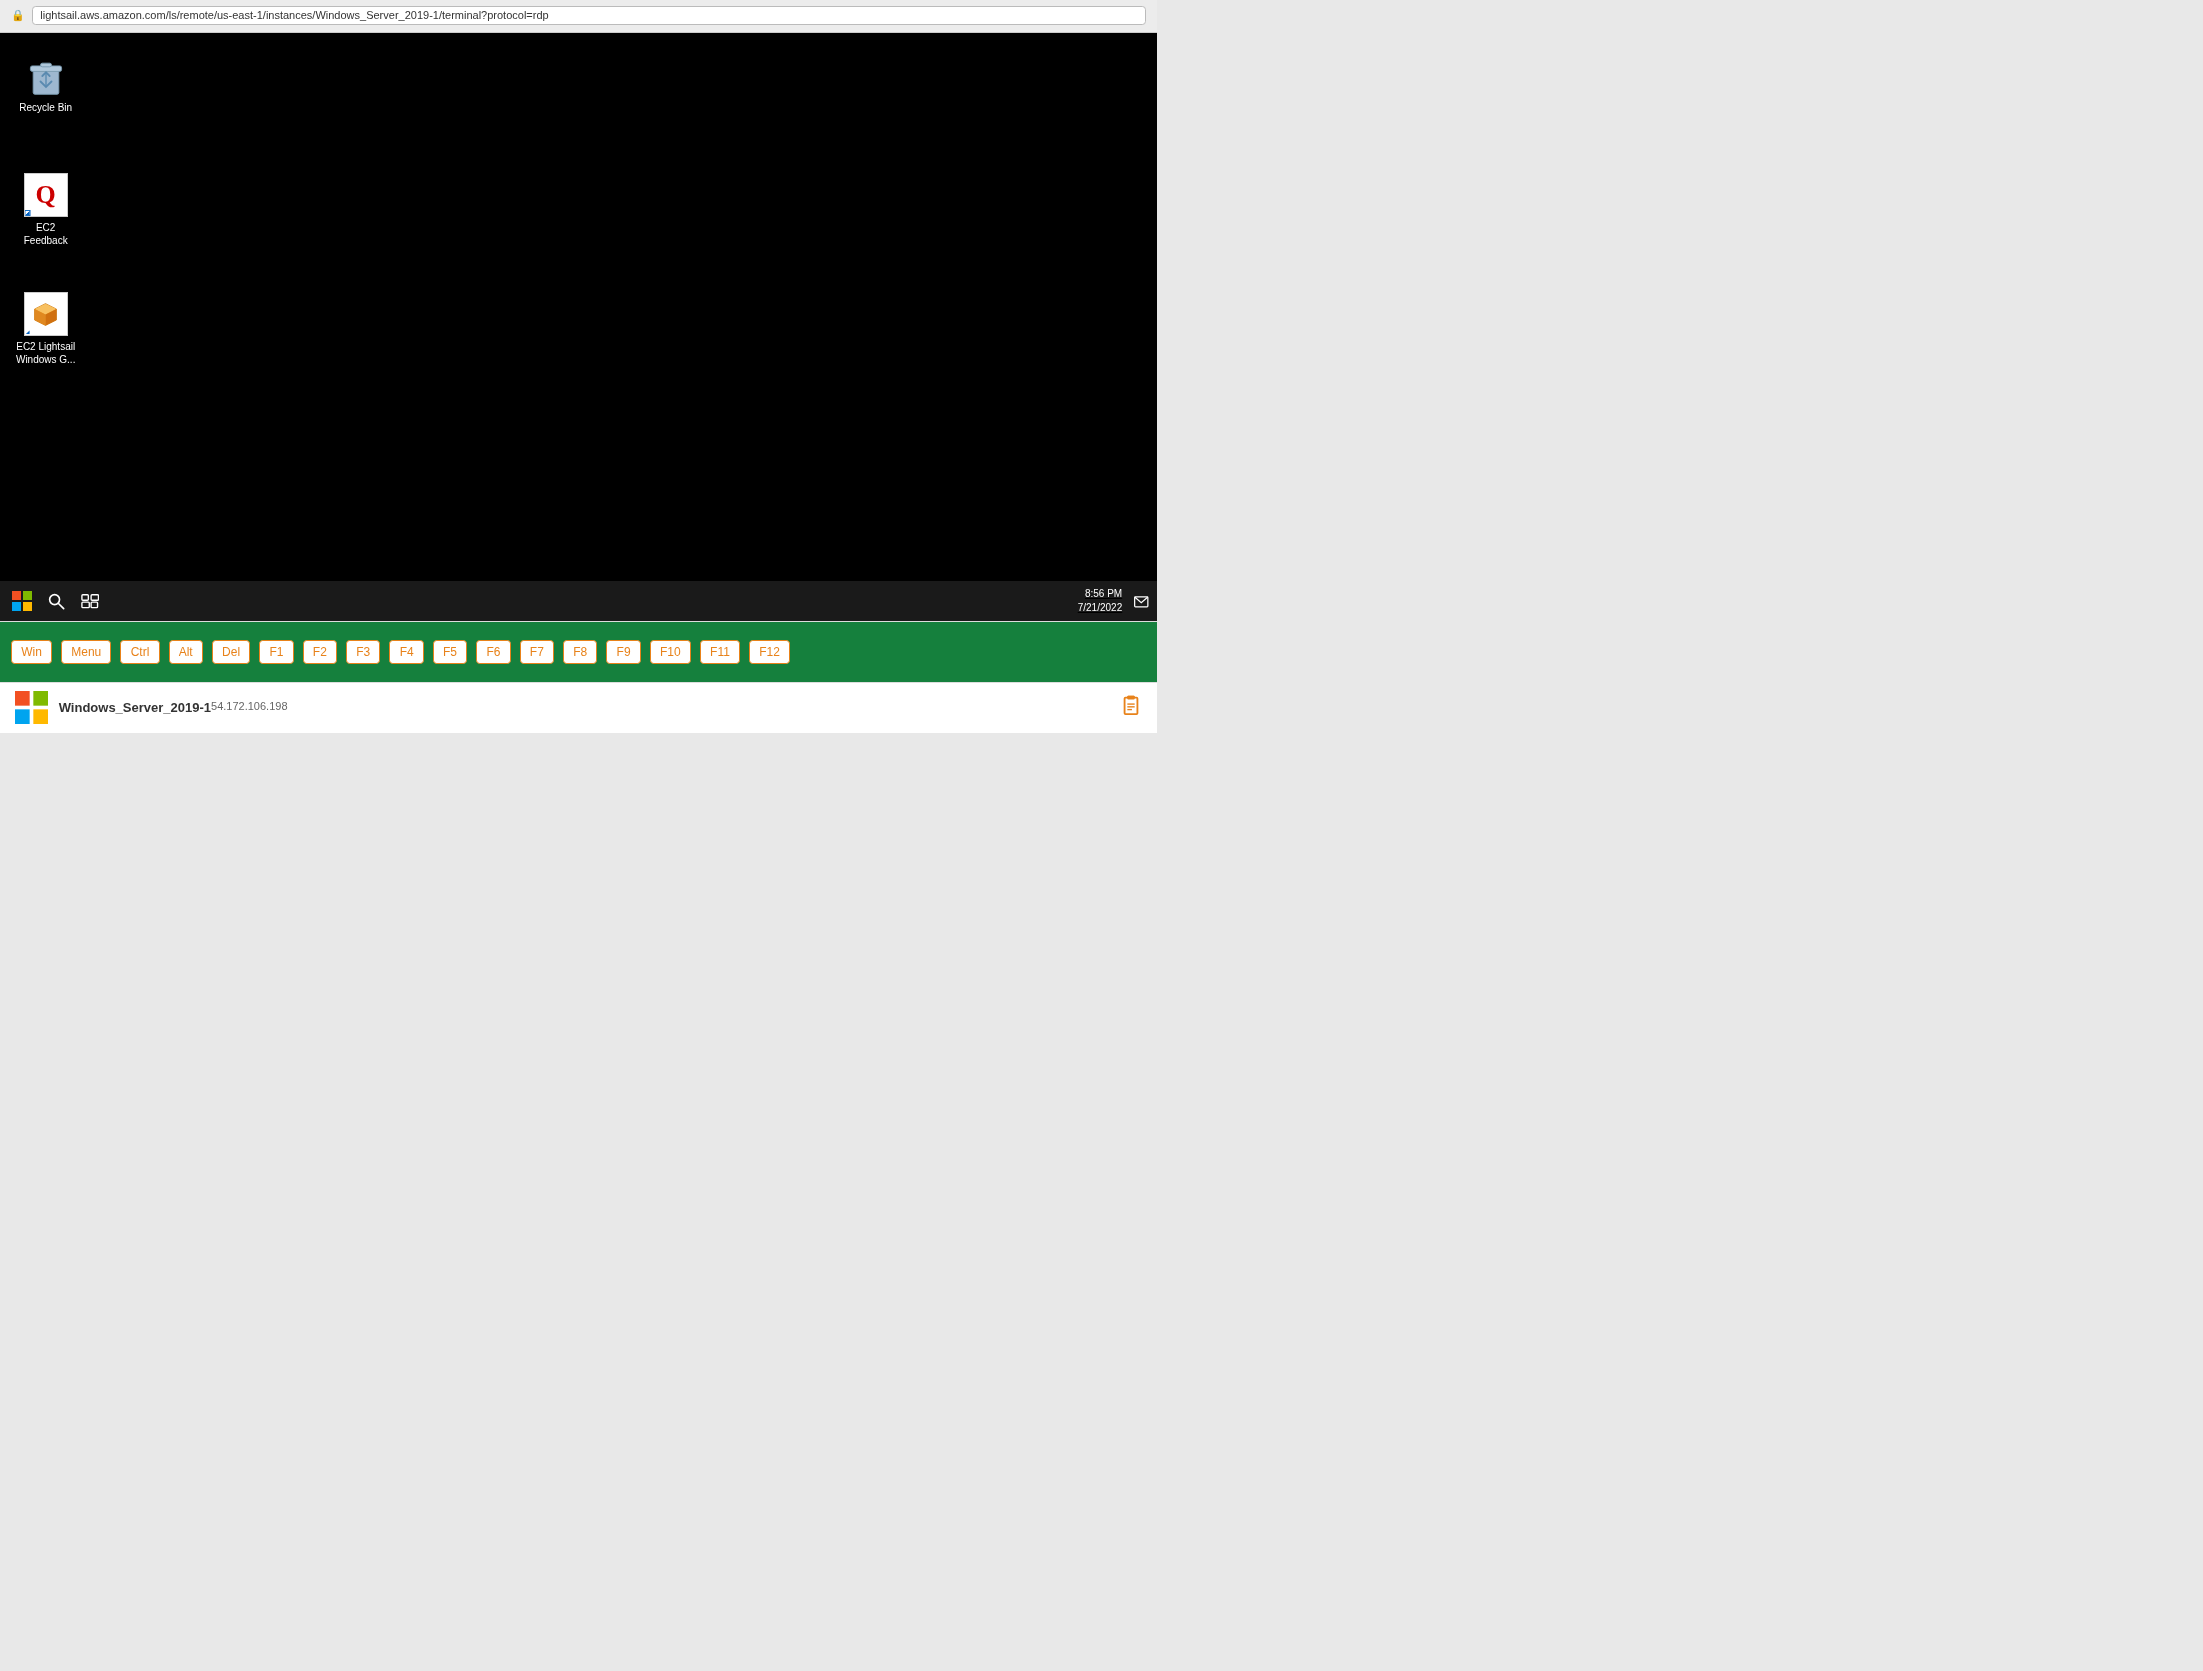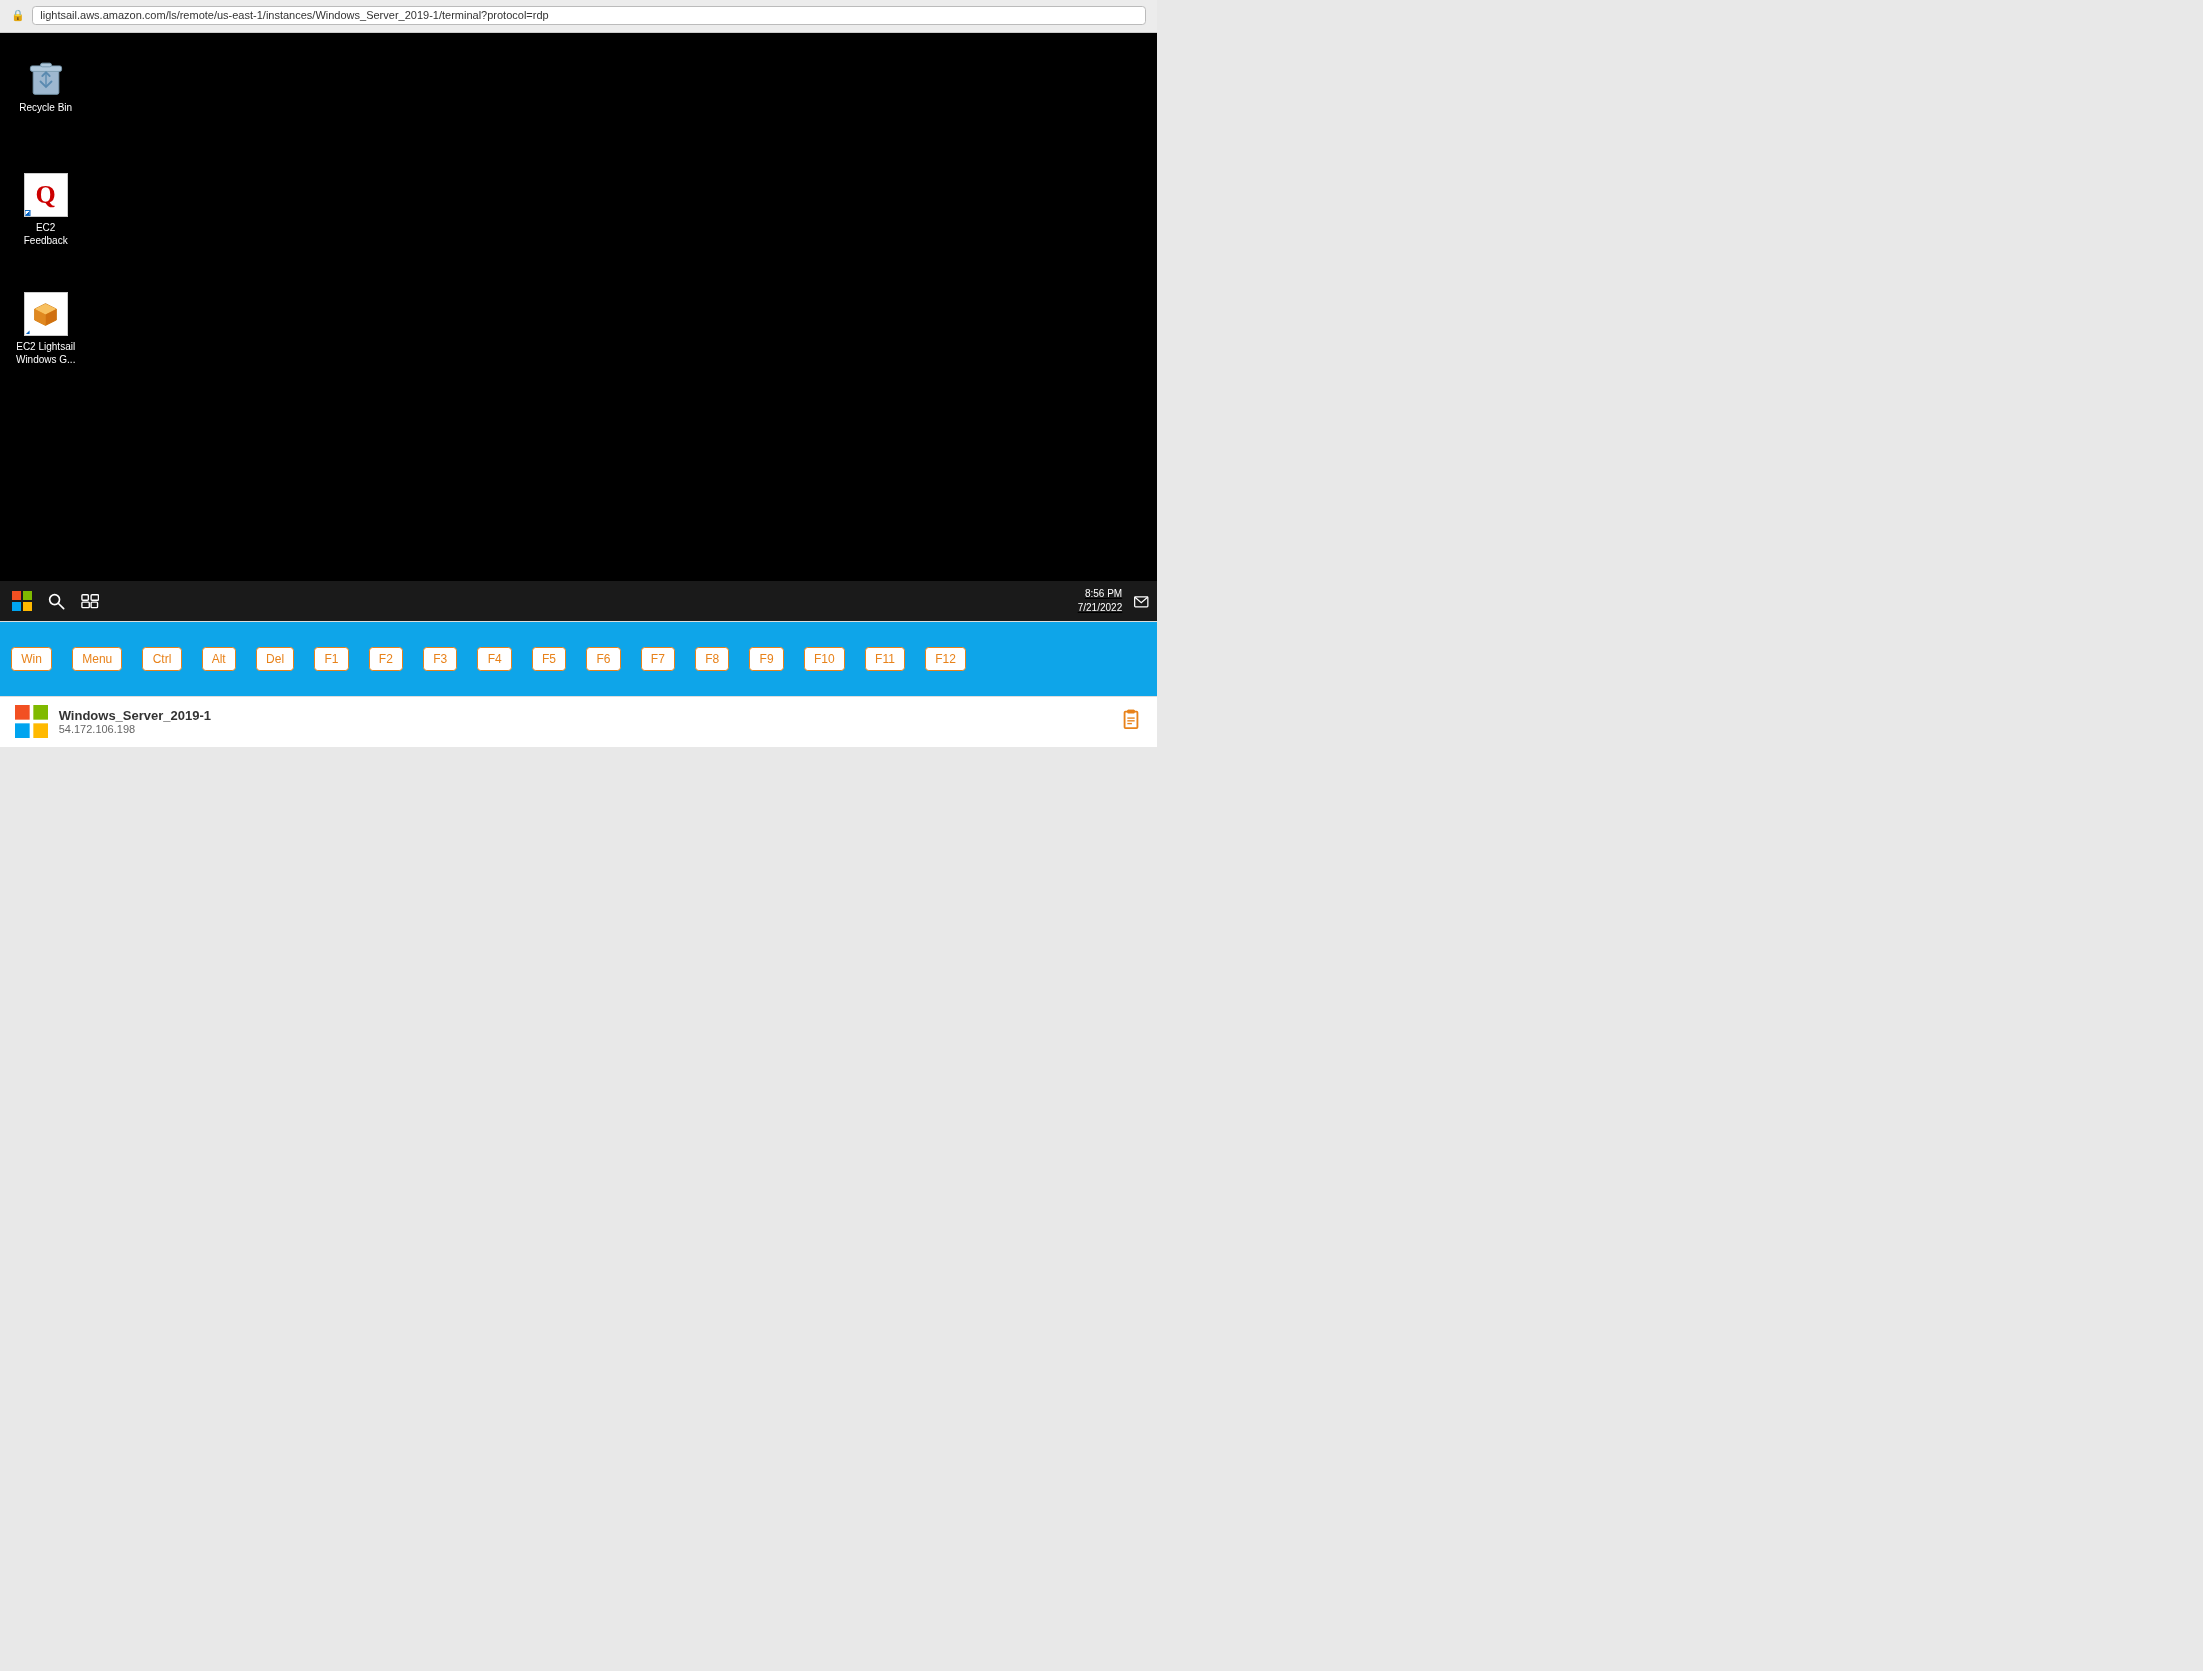--- a/index.html
+++ b/index.html
@@ -216,25 +216,25 @@
     }
 
     .taskbar-notification {
       color: white;
       font-size: 13px;
       cursor: pointer;
     }
 
     
     .keys-bar {
-      background: #0ea5e9;
-      padding: 25px 11px;
-      display: flex;
-      align-items: center;
-      gap: 20px;
+      background: #15803d;
+      padding: 18px 11px;
+      display: flex;
+      align-items: center;
+      gap: 9px;
       border-top: 0.9px solid #ddd;
     }
 
     .key-button {
       border: 1.4px solid #e8821a;
       background: white;
       color: #e8821a;
       border-radius: 3.7px;
       padding: 3.7px 9.2px;
       font-size: 12px;
@@ -253,21 +253,20 @@
     }
 
     .bottom-windows-logo {
       width: 33px;
       height: 33px;
       margin-right: 11px;
     }
 
     .bottom-instance-info {
       display: flex;
-      flex-direction: column;
     }
 
     .bottom-instance-name {
       font-size: 13px;
       font-weight: 600;
       color: #333;
     }
 
     .bottom-instance-ip {
       font-size: 11px;

